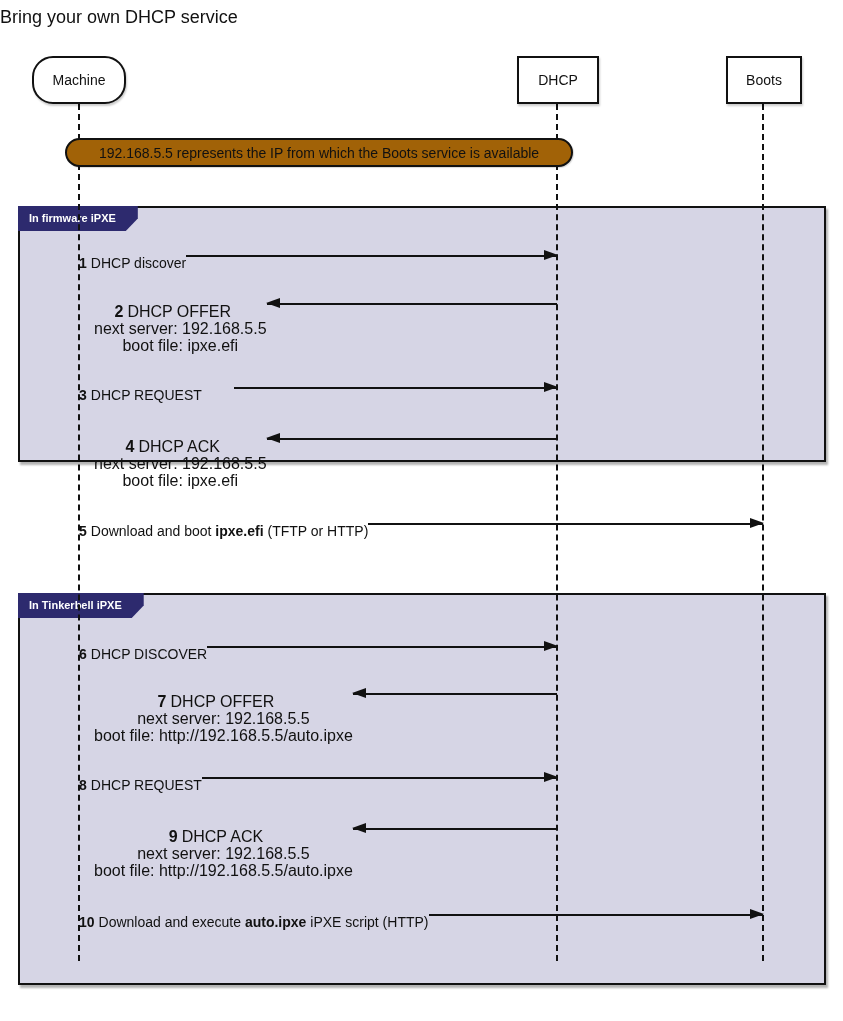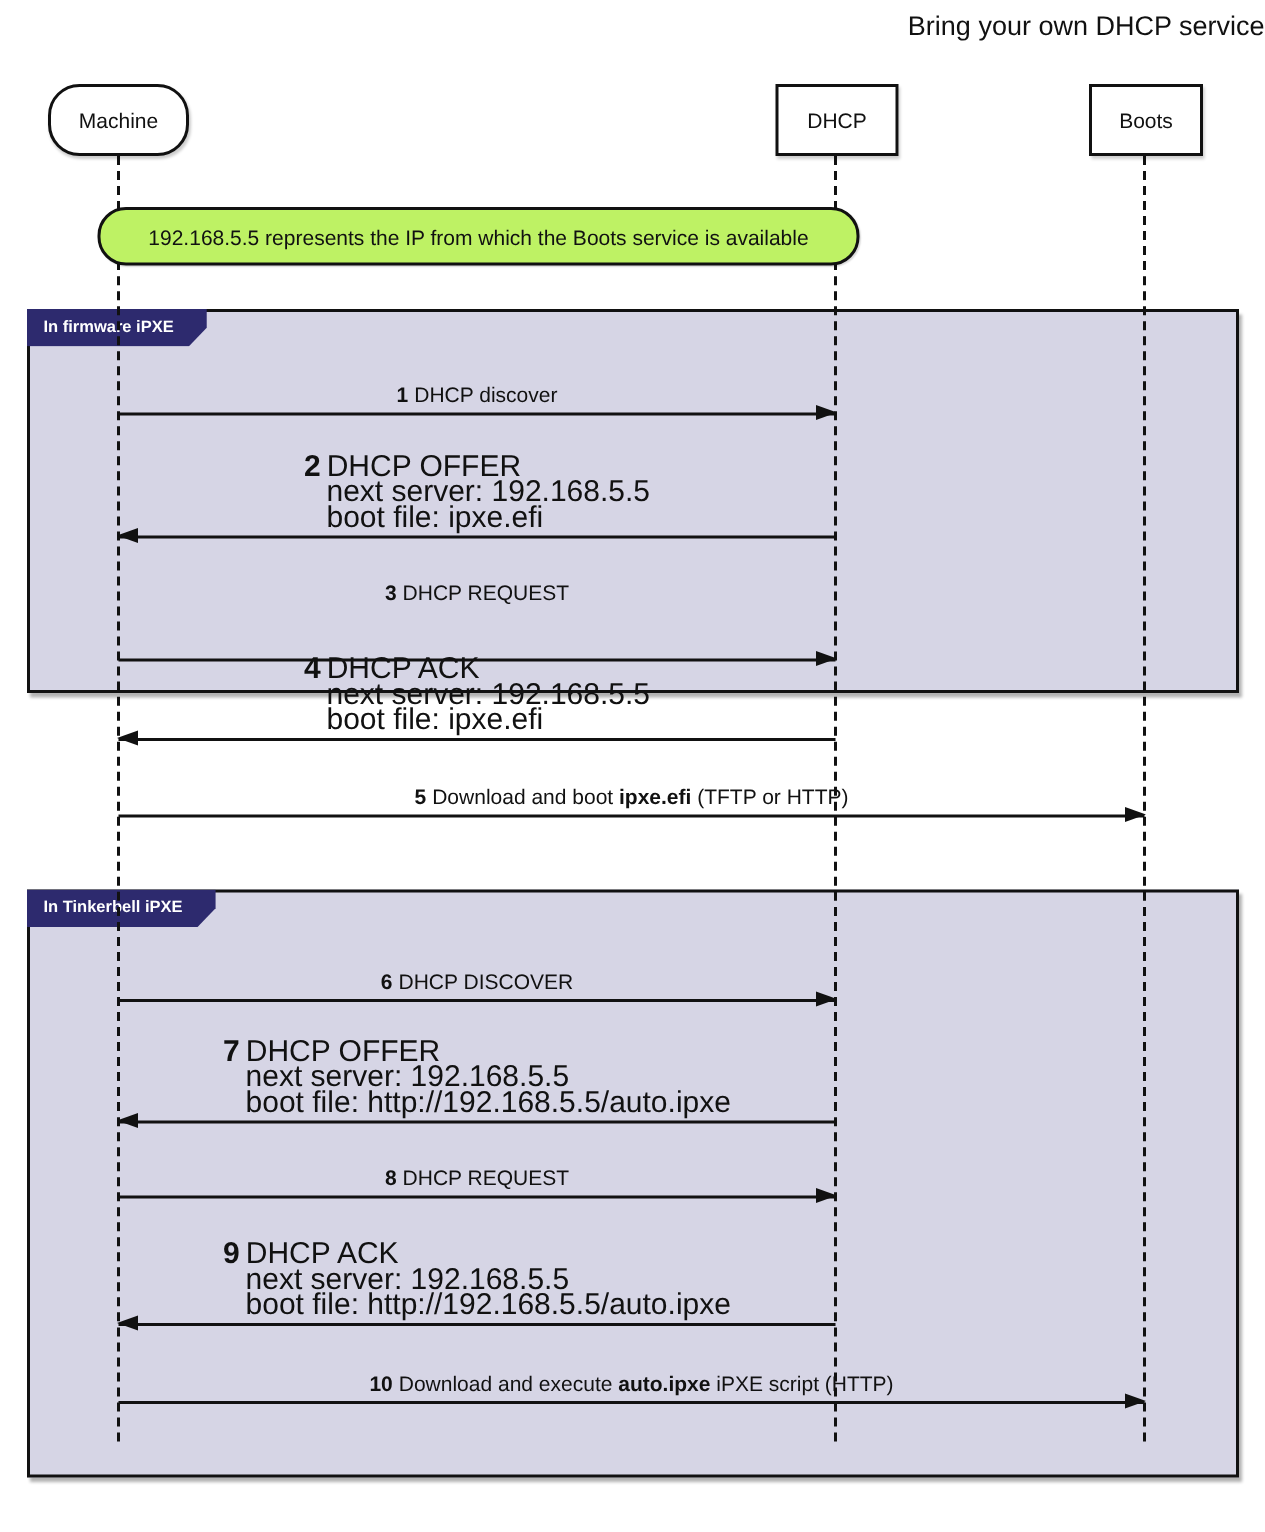--- a/index.html
+++ b/index.html
@@ -6,55 +6,55 @@
     --ink:#111111;
     --frame-fill:#d6d5e5;
     --label-bg:#2d2a6e;
     --label-text:#ffffff;
     --bg:#ffffff;
   }
   *{box-sizing:border-box;margin:0;padding:0;}
   body{background:var(--bg);font-family:"Liberation Sans", sans-serif;color:var(--ink);}
   .canvas{position:relative;width:843px;height:1021px;background:var(--bg);overflow:hidden;}
 
-  .diagram-title{position:absolute;top:7px;left:0;width:100%;text-align:right;
+  .diagram-title{position:absolute;top:7px;left:0;width:100%;text-align:left;
     font-size:18px;font-weight:400;color:var(--ink);}
 
   .participant{position:absolute;top:56px;height:48px;background:#fff;
     border:2px solid var(--ink);display:flex;align-items:center;justify-content:center;
     font-size:14px;z-index:5;box-shadow:1px 2px 2px rgba(0,0,0,0.2);}
   .p-machine{left:32px;width:94px;border-radius:21px;}
   .p-dhcp{left:517px;width:82px;}
   .p-boots{left:726px;width:76px;}
 
   .lifeline{position:absolute;top:104px;height:857px;width:0;
     border-left:2px dashed var(--ink);z-index:2;}
   .l-machine{left:78px;}
   .l-dhcp{left:556px;}
   .l-boots{left:762px;}
 
-  .note{position:absolute;left:65px;top:138px;width:508px;height:39px;
-    background:#bef264;border:2px solid var(--ink);border-radius:19px;
+  .note{position:absolute;left:65px;top:138px;width:508px;height:29px;
+    background:#a16207;border:2px solid var(--ink);border-radius:19px;
     display:flex;align-items:center;justify-content:center;font-size:14px;
     z-index:4;box-shadow:1px 1px 1px rgba(0,0,0,0.15);}
 
   .frame{position:absolute;left:18px;width:808px;background:var(--frame-fill);
     border:2px solid var(--ink);z-index:1;box-shadow:2px 3px 2px rgba(0,0,0,0.3);}
   .frame-1{top:206px;height:256px;}
   .frame-2{top:593px;height:392px;}
   .frame-label{position:absolute;left:-2px;top:-2px;background:var(--label-bg);
     color:var(--label-text);font-size:11px;font-weight:bold;line-height:1;
     padding:7px 22px 7px 11px;z-index:6;white-space:nowrap;
     clip-path:polygon(0 0,100% 0,100% 50%,calc(100% - 12px) 100%,0 100%);}
 
-  .msg{position:absolute;display:flex;flex-direction:column;z-index:3;}
+  .msg{position:absolute;display:flex;z-index:3;}
   .msg-label{align-self:center;font-size:14px;line-height:17px;margin-bottom:3px;
     white-space:nowrap;}
-  .msg-block{align-self:center;font-size:20px;line-height:17px;margin-bottom:3px;
-    text-align:left;white-space:nowrap;}
+  .msg-block{align-self:center;font-size:16px;line-height:17px;margin-bottom:3px;
+    text-align:center;white-space:nowrap;}
   .indent{padding-left:15px;}
   .num{font-weight:bold;margin-right:4px;}
   .b{font-weight:bold;}
   .arrow{position:relative;width:100%;height:2px;background:var(--ink);}
   .arrow.dir-right::after{content:"";position:absolute;right:-1px;top:-5px;width:0;height:0;
     border-left:14px solid var(--ink);border-top:5px solid transparent;border-bottom:5px solid transparent;}
   .arrow.dir-left::before{content:"";position:absolute;left:-1px;top:-5px;width:0;height:0;
     border-right:14px solid var(--ink);border-top:5px solid transparent;border-bottom:5px solid transparent;}
 
   .w-md{left:79px;width:478px;}

